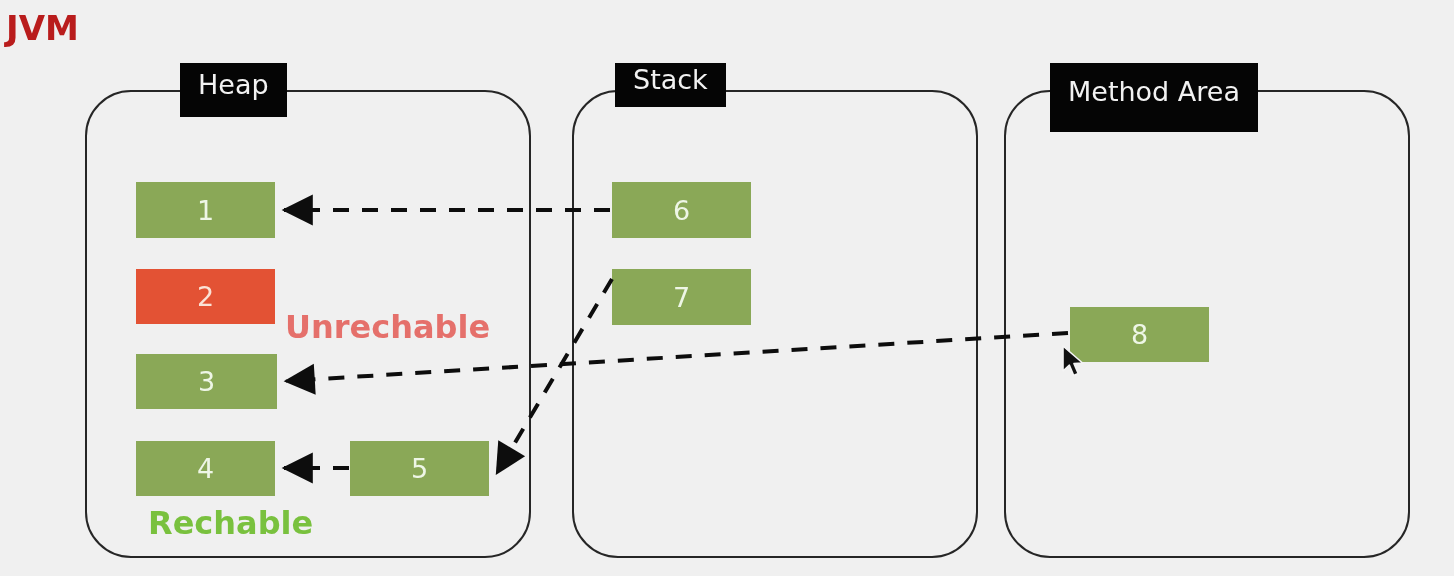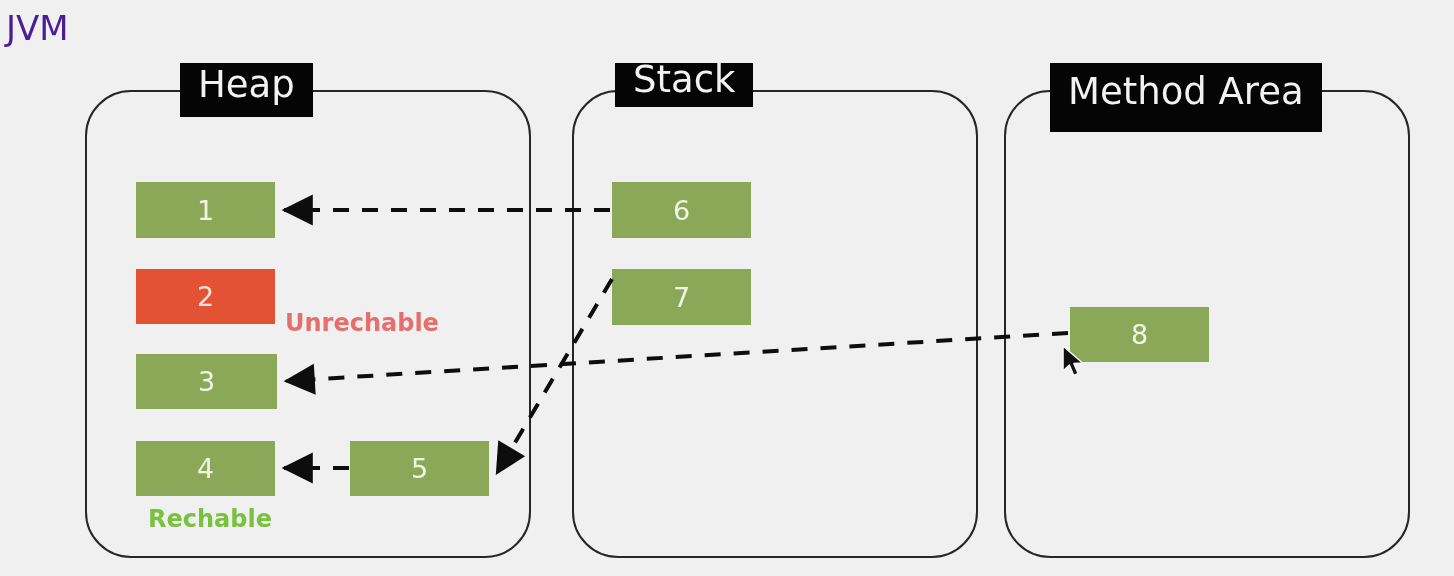--- a/index.html
+++ b/index.html
@@ -6,41 +6,42 @@
   body{
     width:1454px;height:576px;
     background:#f0f0f0;
     font-family:"DejaVu Sans", sans-serif;
     overflow:hidden;position:relative;
   }
   #stage{position:absolute;left:0;top:0;width:1454px;height:576px;}
 
   .jvm-title{
     position:absolute;left:6px;top:8px;
-    font-size:34px;color:#4c1d95;
+    font-size:34px;color:#b91c1c;
     font-family:"DejaVu Sans", sans-serif;
     letter-spacing:0px;
     white-space:nowrap;
+    font-weight:bold;
   }
 
   
   .region{
     position:absolute;
     border:2.5px solid #262626;
     border-radius:46px;
     background:transparent;
     box-sizing:border-box;
   }
 
   
   .region-label{
     position:absolute;
     background:#050505;
     color:#f2f2f2;
-    font-size:37px;
+    font-size:27px;
     line-height:1;
     display:flex;align-items:center;justify-content:center;
     padding:0 18px 12px 18px;
     box-sizing:border-box;
     white-space:nowrap;
     font-family:"DejaVu Sans", sans-serif;
     z-index:6;
   }
 
   
@@ -52,21 +53,21 @@
     line-height:1;
     box-sizing:border-box;
     z-index:3;
     font-family:"DejaVu Sans", sans-serif;
   }
   .cell.green{background:#8aa857;}
   .cell.red{background:#e35234;color:#fbe2d6;}
 
   .tag{
     position:absolute;
-    font-size:24px;line-height:1;
+    font-size:32px;line-height:1;
     font-weight:bold;
     white-space:nowrap;
     z-index:4;
     font-family:"DejaVu Sans", sans-serif;
   }
 
   svg#links{position:absolute;left:0;top:0;width:1454px;height:576px;z-index:5;pointer-events:none;}
 
   .cursor{position:absolute;z-index:8;}
 </style>

